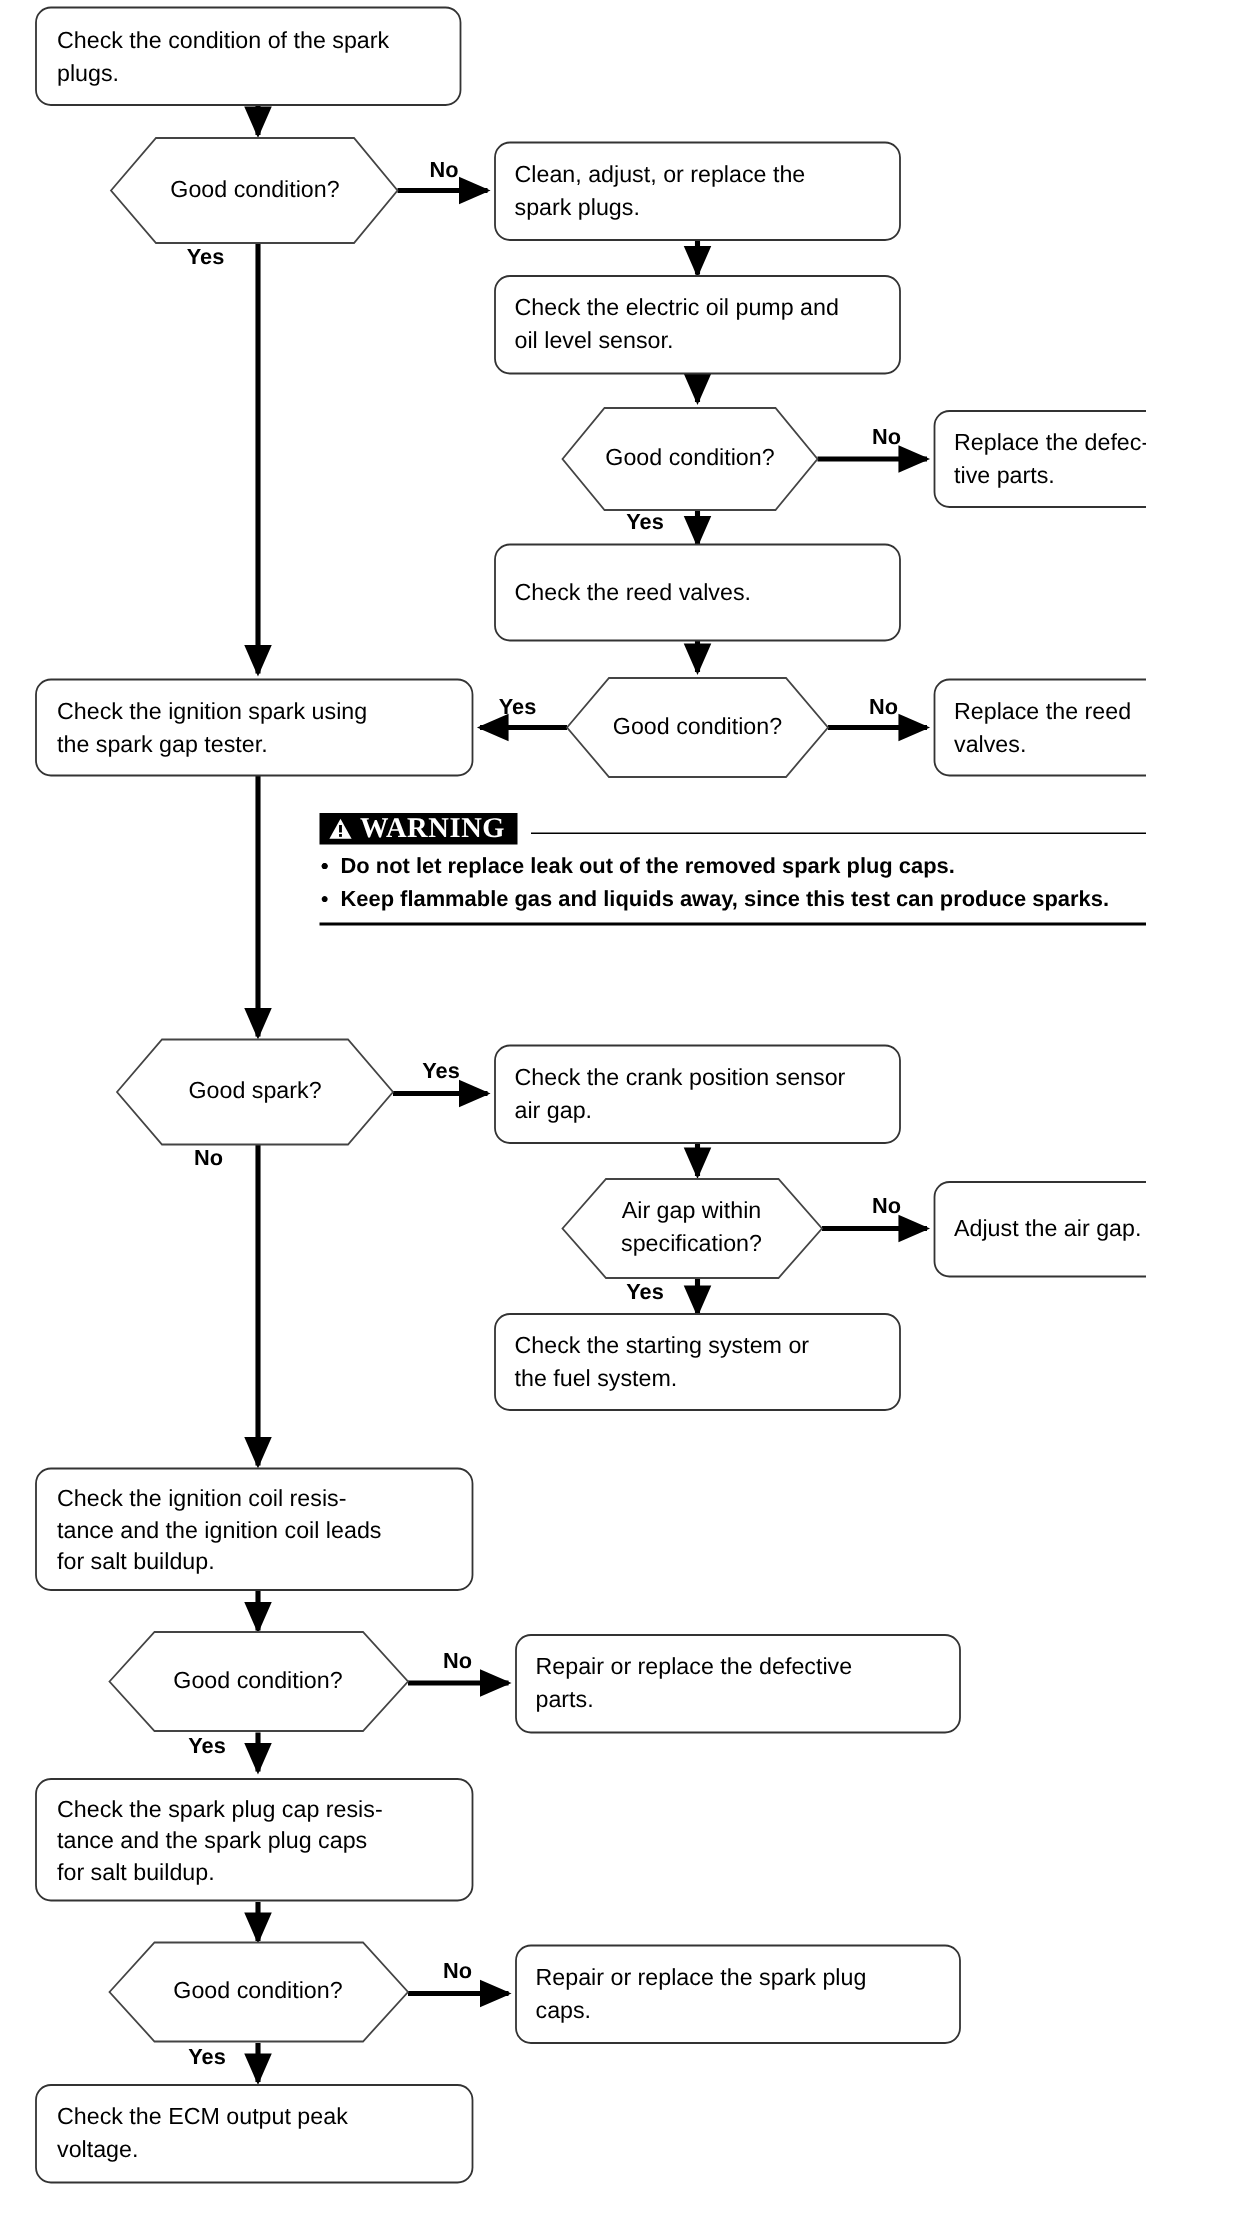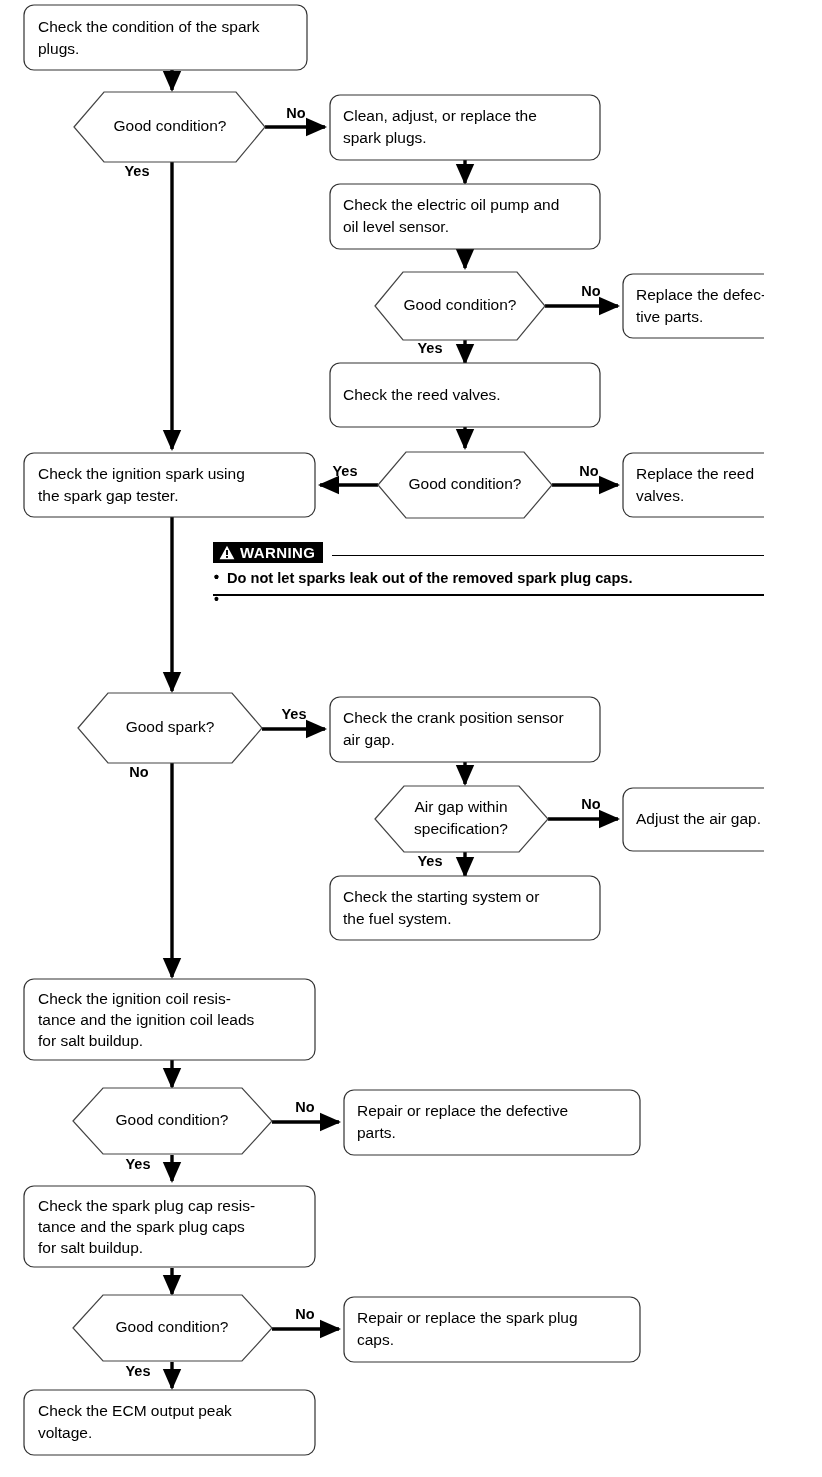--- a/index.html
+++ b/index.html
@@ -81,22 +81,22 @@
     padding: 0 8px 0 6px;
     box-sizing: border-box;
   }
   .warn-badge .tri {
     width: 16px;
     height: 15px;
     margin-right: 5px;
     flex: 0 0 auto;
   }
   .warn-badge .wtxt {
-    font-family: Liberation Sans, sans-serif;
-    font-size: 15px;
+    font-family: Liberation Serif, serif;
+    font-size: 19px;
     font-weight: bold;
     letter-spacing: 0.4px;
     line-height: 1;
     color: #ffffff;
     white-space: nowrap;
   }
   .warn-rule-top {
     flex: 1 1 auto;
     height: 0;
     border-top: 1.3px solid #000000;
@@ -335,19 +335,19 @@
           <path d="M8 0.8 L15.4 14.2 L0.6 14.2 Z" fill="#ffffff"></path>
           <rect x="7.05" y="5.0" width="1.9" height="5.0" fill="#000000"></rect>
           <rect x="7.05" y="11.0" width="1.9" height="1.9" fill="#000000"></rect>
         </svg>
         <span class="wtxt">WARNING</span>
       </div>
       <div class="warn-rule-top"></div>
     </div>
     <ul class="warn-list">
       <li><span class="bullet">•</span></li>
-      <li><span class="bullet">•</span><span>Do not let sparks leak out of the removed spark plug caps.</span></li>
-      <li><span class="bullet">•</span></li>
+      <li><span class="bullet">•</span><span>Do not let replace leak out of the removed spark plug caps.</span></li>
+      <li><span class="bullet">•</span><span>Keep flammable gas and liquids away, since this test can produce sparks.</span></li>
     </ul>
     <div class="warn-rule-bot"></div>
   </div>
 
 </div>
 
 </body></html>

